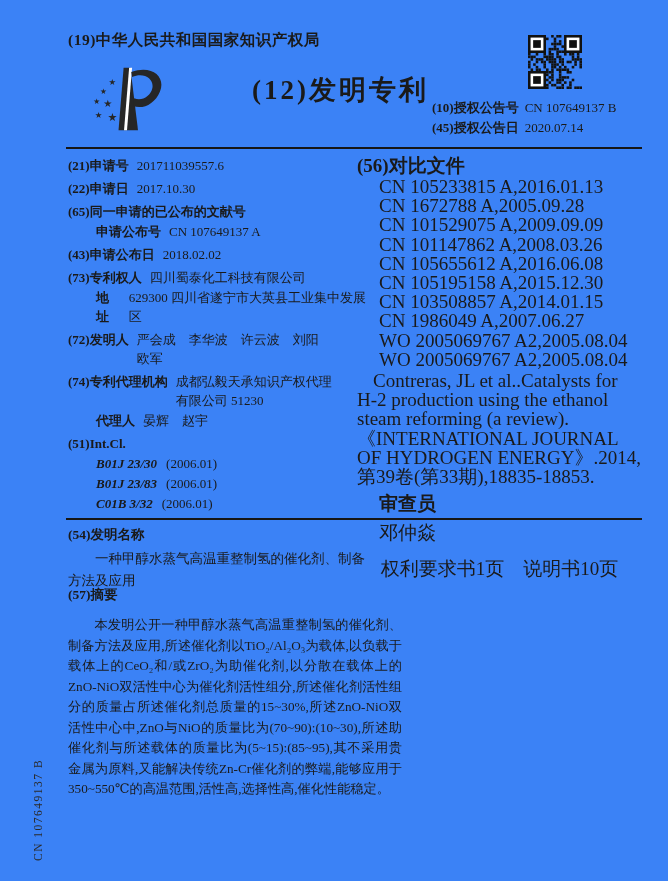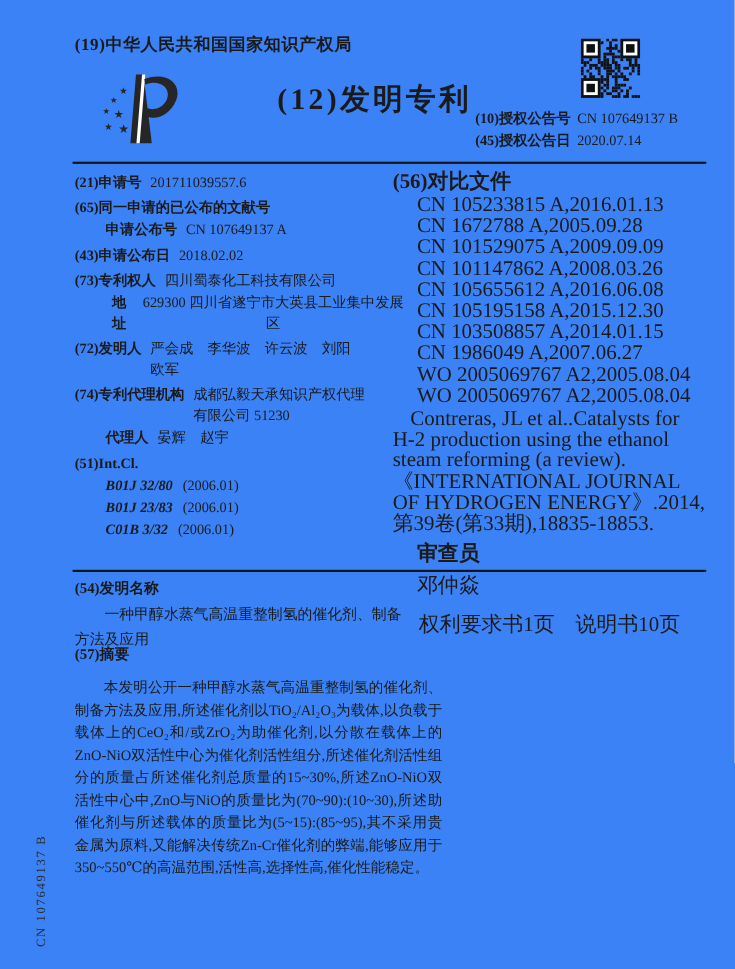--- a/index.html
+++ b/index.html
@@ -16,21 +16,21 @@
   .pubblock{position:absolute;left:432px;top:98px;font-size:13px;line-height:20px;}
   .pubrow{display:flex;gap:6px;white-space:nowrap;}
   .rule{position:absolute;left:66px;width:576px;background:#161616;}
   .rule1{top:147px;height:2px;}
   .rule2{top:518px;height:2px;}
   .lcol{position:absolute;left:68px;top:156px;width:300px;font-size:13px;}
   .rcol{position:absolute;left:357px;top:156px;width:285px;font-size:19px;line-height:19.2px;}
   .row{display:flex;gap:8px;align-items:flex-start;line-height:19px;margin-bottom:4px;}
   .grp{margin-bottom:4px;}
   .grp .row{margin-bottom:1px;}
-  .sub{padding-left:28px;text-align:center;}
+  .sub{padding-left:28px;}
   .w200{max-width:200px;}
   .w160{max-width:160px;}
   .code{font-style:italic;font-weight:700;margin-right:1px;white-space:nowrap;}
   .ver{white-space:nowrap;}
   .lbl56{font-weight:700;line-height:19px;margin-bottom:2px;}
   .ref{padding-left:22px;white-space:nowrap;}
   .npl{margin:2px 0 0;text-indent:16px;}
   .examiner{margin-top:8px;padding-left:22px;display:flex;gap:10px;flex-direction:column;}
   .pages{margin-top:16px;text-align:center;}
   .s54-label{position:absolute;left:68px;top:526px;font-size:13.5px;font-weight:700;}
@@ -225,20 +225,24 @@
     </div>
   </div>
 
   <div class="rule rule1"></div>
 
   <div class="lcol">
     <div class="row">
       <span class="lbl">(21)申请号</span>
       <span>201711039557.6</span>
     </div>
+    <div class="row">
+      <span class="lbl">(22)申请日</span>
+      <span>2017.10.30</span>
+    </div>
     <div class="grp">
       <div class="row">
         <span class="lbl">(65)同一申请的已公布的文献号</span>
       </div>
       <div class="row sub">
         <span class="lbl">申请公布号</span>
         <span>CN 107649137 A</span>
       </div>
     </div>
     <div class="row">
@@ -267,21 +271,21 @@
       <div class="row sub">
         <span class="lbl">代理人</span>
         <span>晏辉　赵宇</span>
       </div>
     </div>
     <div class="grp">
       <div class="row">
         <span class="lbl">(51)Int.Cl.</span>
       </div>
       <div class="row sub">
-        <span class="code">B01J 32/80</span>
+        <span class="code">B01J 23/30</span>
           <span class="ver">(2006.01)</span>
       </div>
       <div class="row sub">
         <span class="code">B01J 23/83</span>
           <span class="ver">(2006.01)</span>
       </div>
       <div class="row sub">
         <span class="code">C01B 3/32</span>
           <span class="ver">(2006.01)</span>
       </div>

